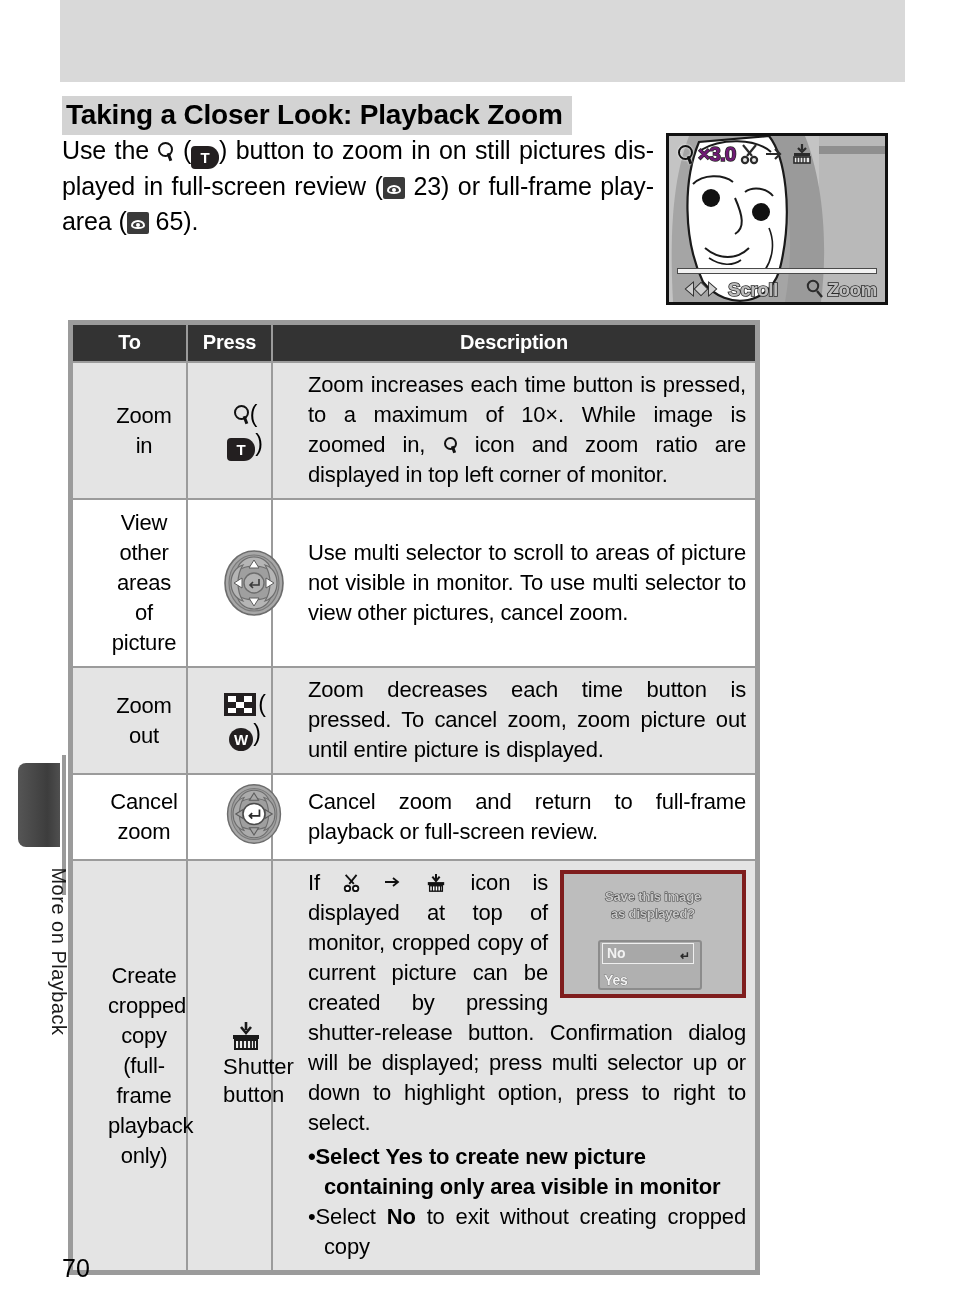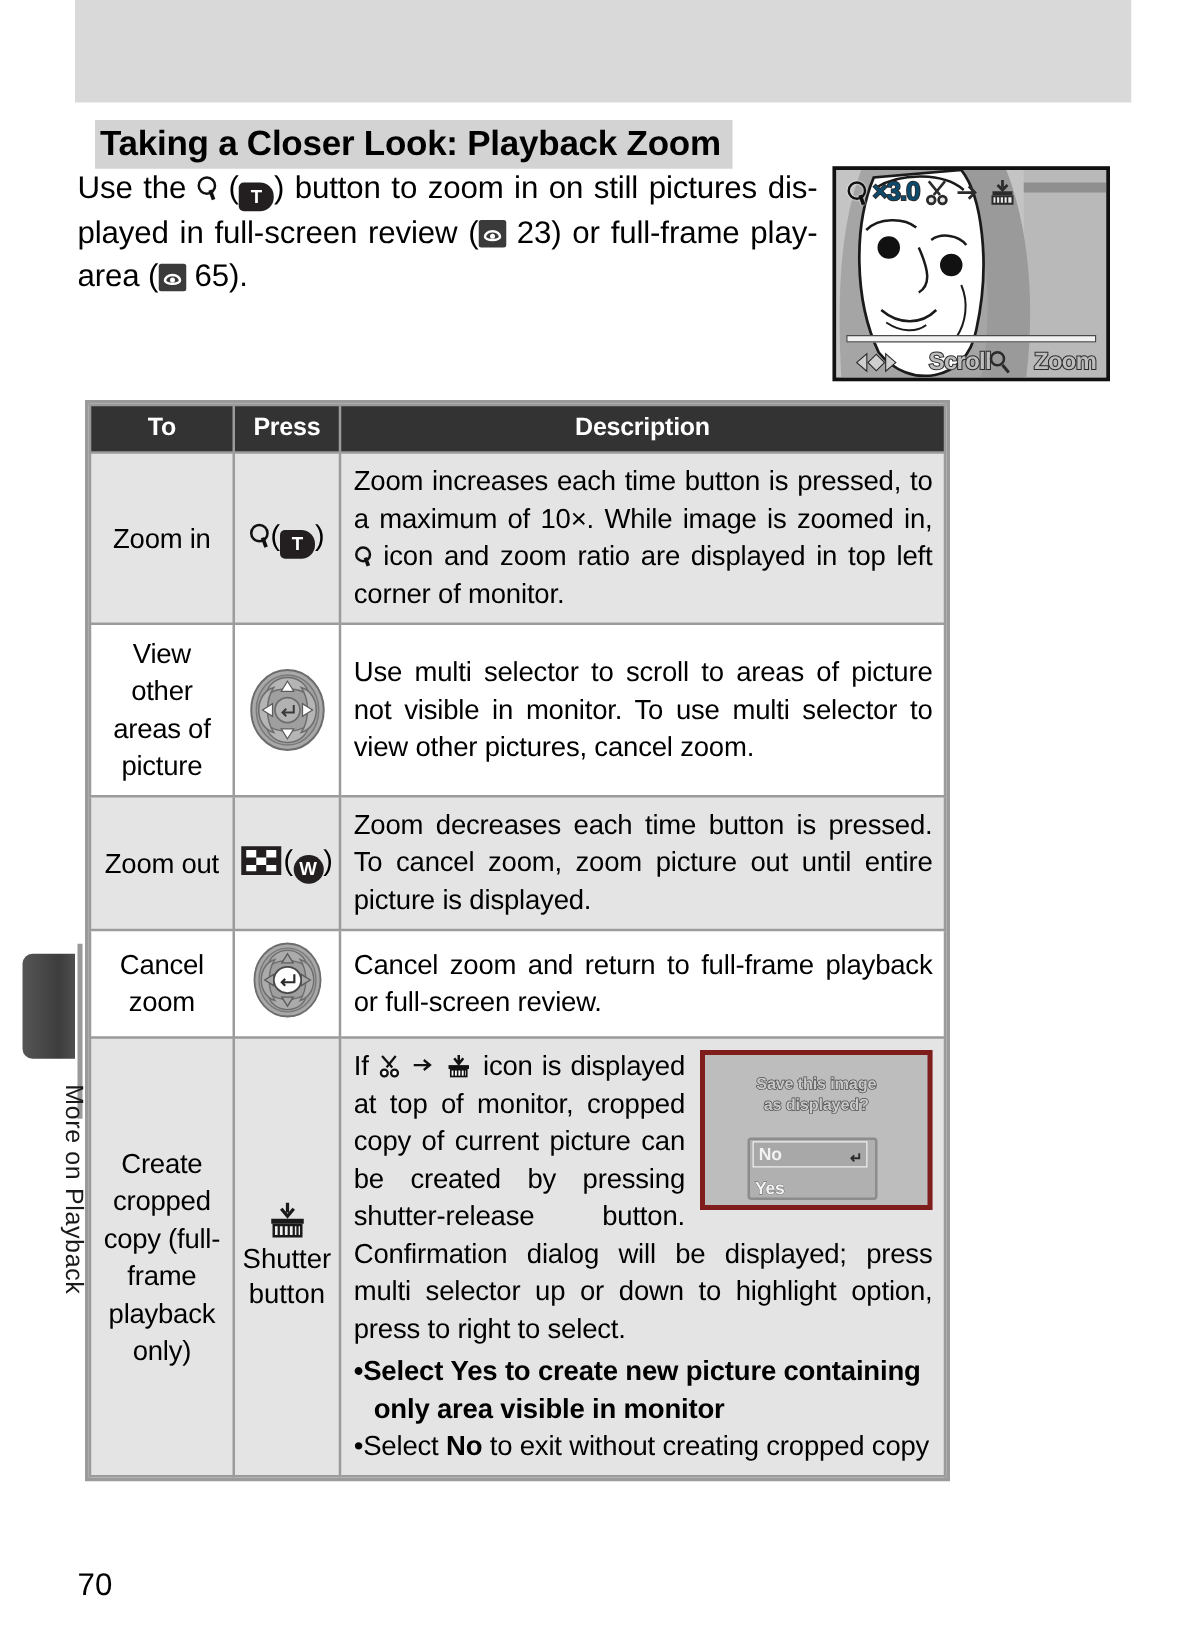--- a/index.html
+++ b/index.html
@@ -55,21 +55,21 @@
     left: 62px;
     top: 755px;
     width: 4px;
     height: 140px;
     background: #9a9a9a;
   }
 
   
   .heading {
     position: absolute;
-    left: 76px;
+    left: 62px;
     top: 96px;
     font-size: 28px;
     font-weight: bold;
     background: #d3d3d3;
     padding: 3px 9px 4px 4px;
     letter-spacing: -0.2px;
     line-height: 1.15;
   }
 
   
@@ -162,21 +162,21 @@
   .m-top-row {
     position:absolute;
     left: 8px; top: 6px;
     display:flex; align-items:center;
     gap:4px;
     z-index: 5;
   }
   .m-x30 {
     font-size: 21px;
     font-weight: 700;
-    color:#0c4a6e;
+    color:#701a75;
     -webkit-text-stroke: 1.5px #2b2b2b;
     paint-order: stroke fill;
     letter-spacing:-1px;
   }
   .m-bottom {
     position:absolute;
     left:0; bottom:0; width:100%; height:34px;
     z-index:5;
   }
   .m-bar {
@@ -188,21 +188,21 @@
   }
   .m-scroll, .m-zoom {
     position:absolute;
     bottom:1px;
     font-size:19px;
     font-weight:700;
     color:#bdbdbd;
     -webkit-text-stroke: 1.6px #2b2b2b;
     paint-order: stroke fill;
     letter-spacing:-0.5px;
-    display:flex; align-items:center; gap:18px;
+    display:flex; align-items:flex-start; gap:3px;
   }
   .m-scroll{ left:8px; }
   .m-zoom{ right:8px; }
 
   
   .table {
     position:absolute;
     left:68px;
     top:320px;
     width: 692px;
@@ -212,20 +212,21 @@
   }
   table.tbl {
     width:100%;
     border-collapse: collapse;
     table-layout: fixed;
   }
   table.tbl th, table.tbl td {
     border: 2px solid #9b9b9b;
     vertical-align: middle;
     box-sizing: border-box;
+    padding-left: 35px;
   }
   table.tbl th {
     background:#333333;
     color:#ffffff;
     font-size: 20px;
     font-weight: bold;
     padding: 6px 0 7px;
     letter-spacing:-0.2px;
   }
   td.c-to {

